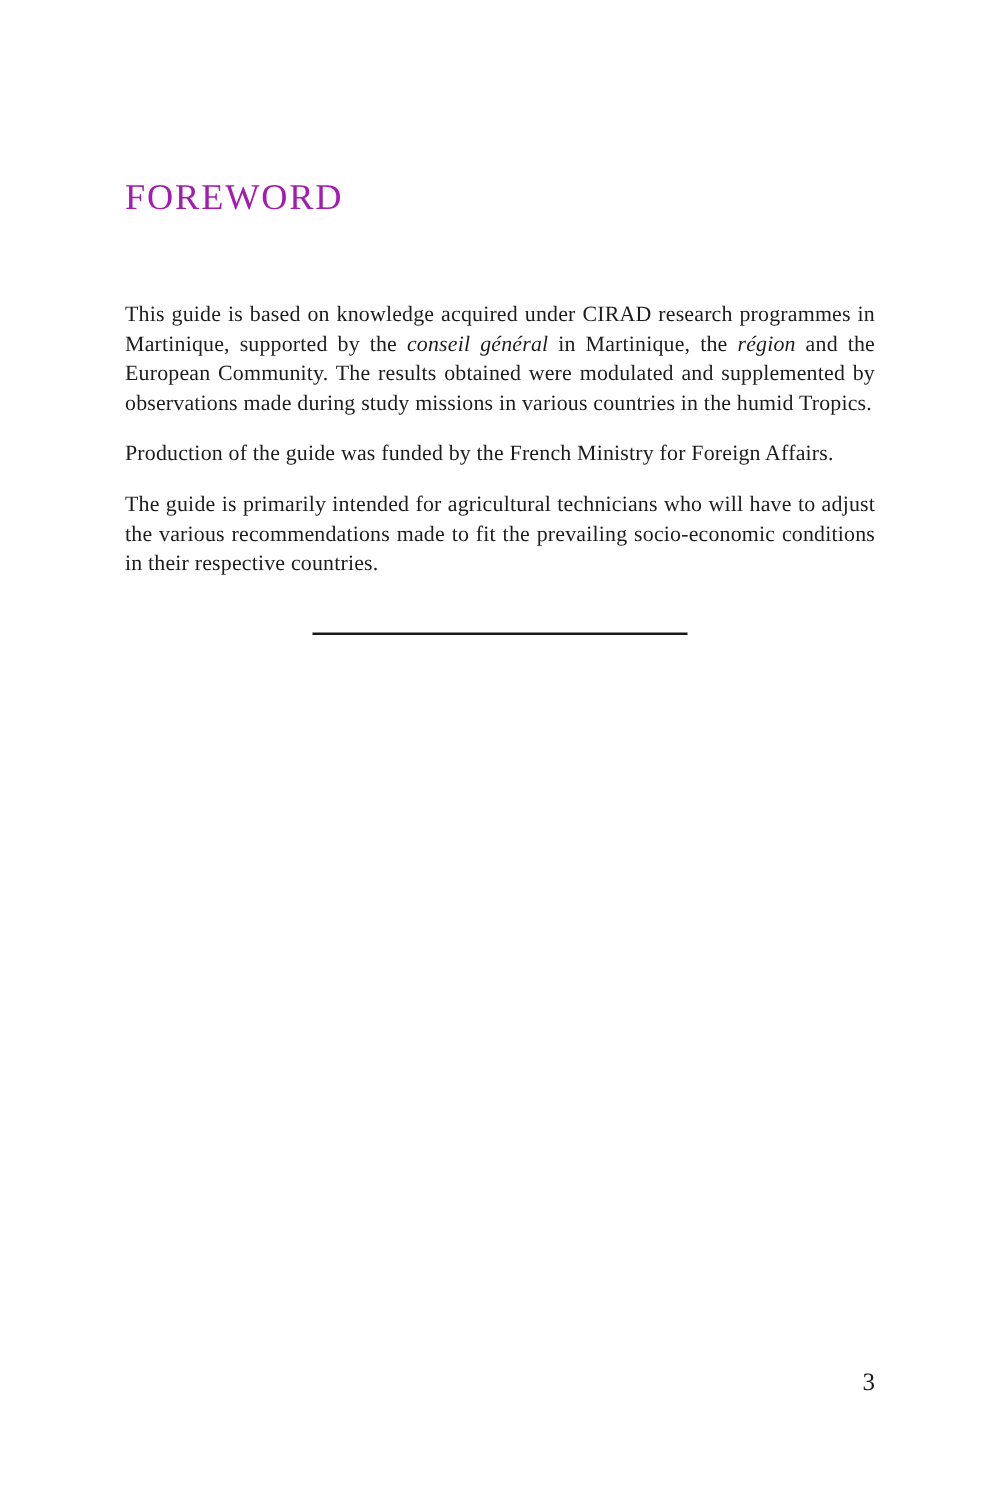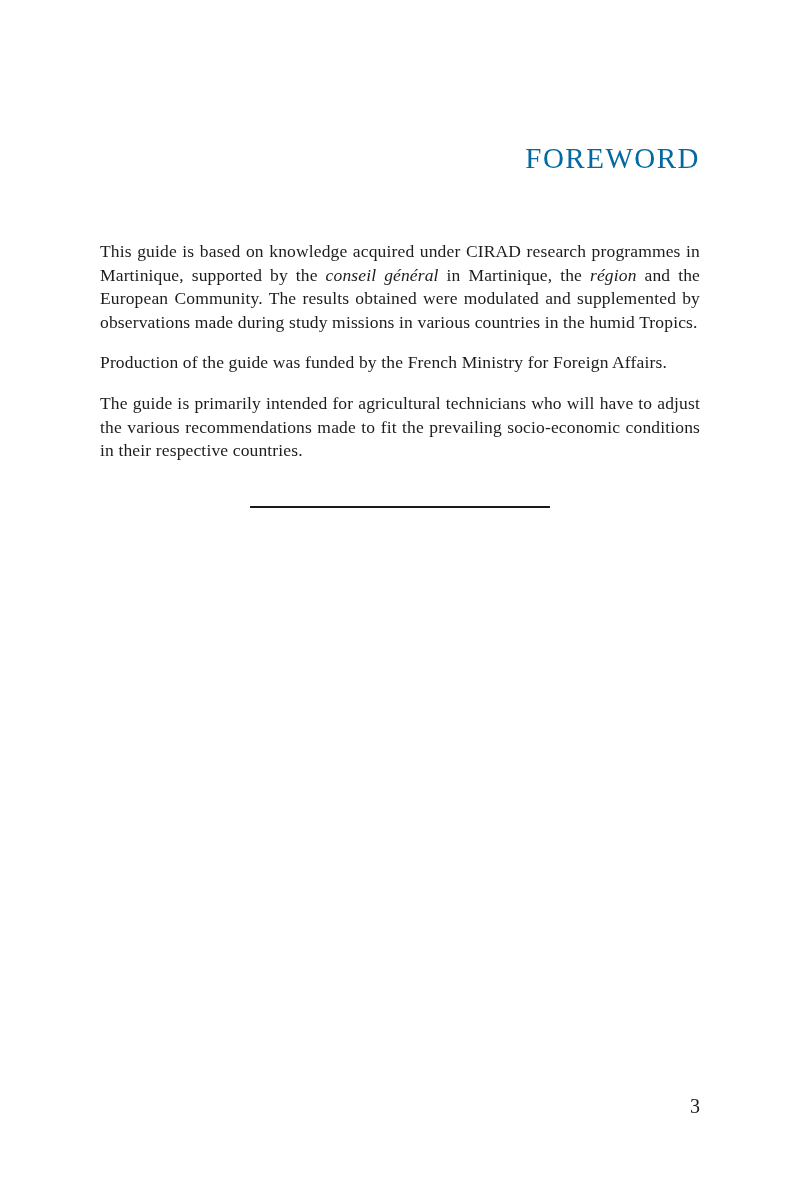--- a/index.html
+++ b/index.html
@@ -27,22 +27,22 @@
     position: absolute;
     left: 100px;
     top: 130px;
     width: 600px;
   }
   .page-title {
     font-family: "Liberation Serif", serif;
     font-size: 42px;
     font-weight: 400;
     letter-spacing: 1.5px;
-    text-align: right;
-    color: #0369a1;
+    text-align: left;
+    color: #a21caf;
     margin: 0 0 62px 0;
     font-variant: small-caps;
     text-transform: lowercase;
   }
   .page-title::first-letter {
     font-size: 42px;
   }
   .body-text {
     font-family: "Liberation Serif", serif;
     font-size: 17.5px;

